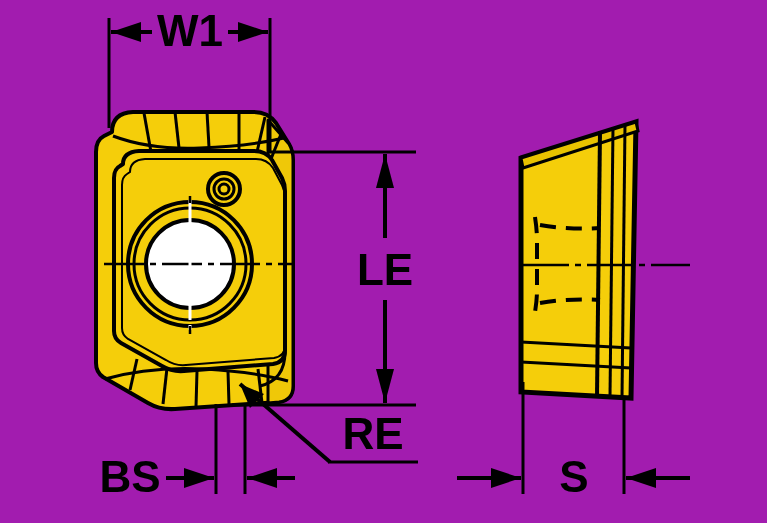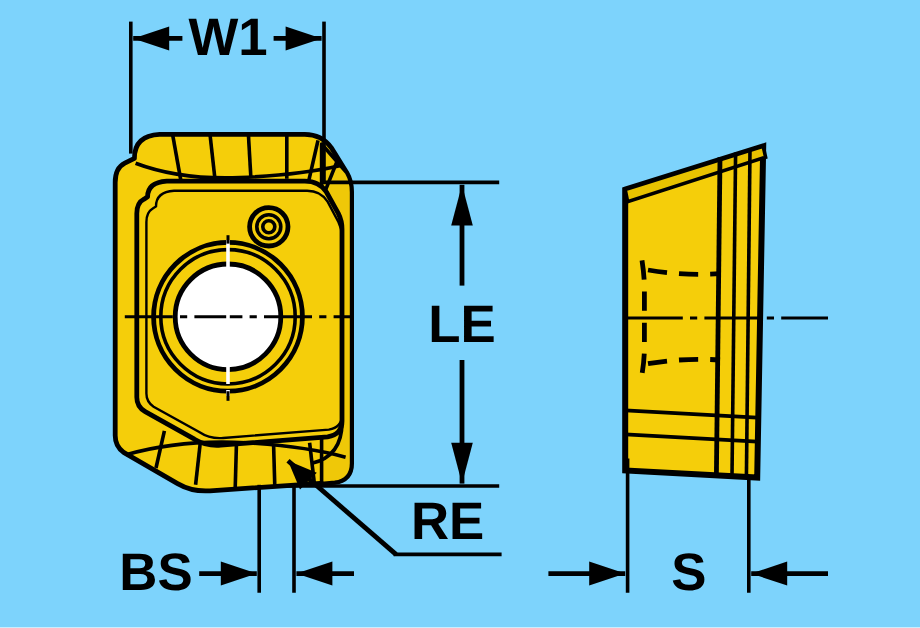--- a/index.html
+++ b/index.html
@@ -4,21 +4,21 @@
 <style>
   html, body {
     margin: 0;
     padding: 0;
     background: #ffffff;
   }
   #drawing-root {
     position: relative;
     width: 767px;
     height: 523px;
-    background: #7dd3fc;
+    background: #a21caf;
     font-family: "Liberation Sans", sans-serif;
     overflow: hidden;
   }
   #cad-svg {
     display: block;
     width: 767px;
     height: 523px;
   }
   .dim-label {
     font-family: "Liberation Sans", sans-serif;

